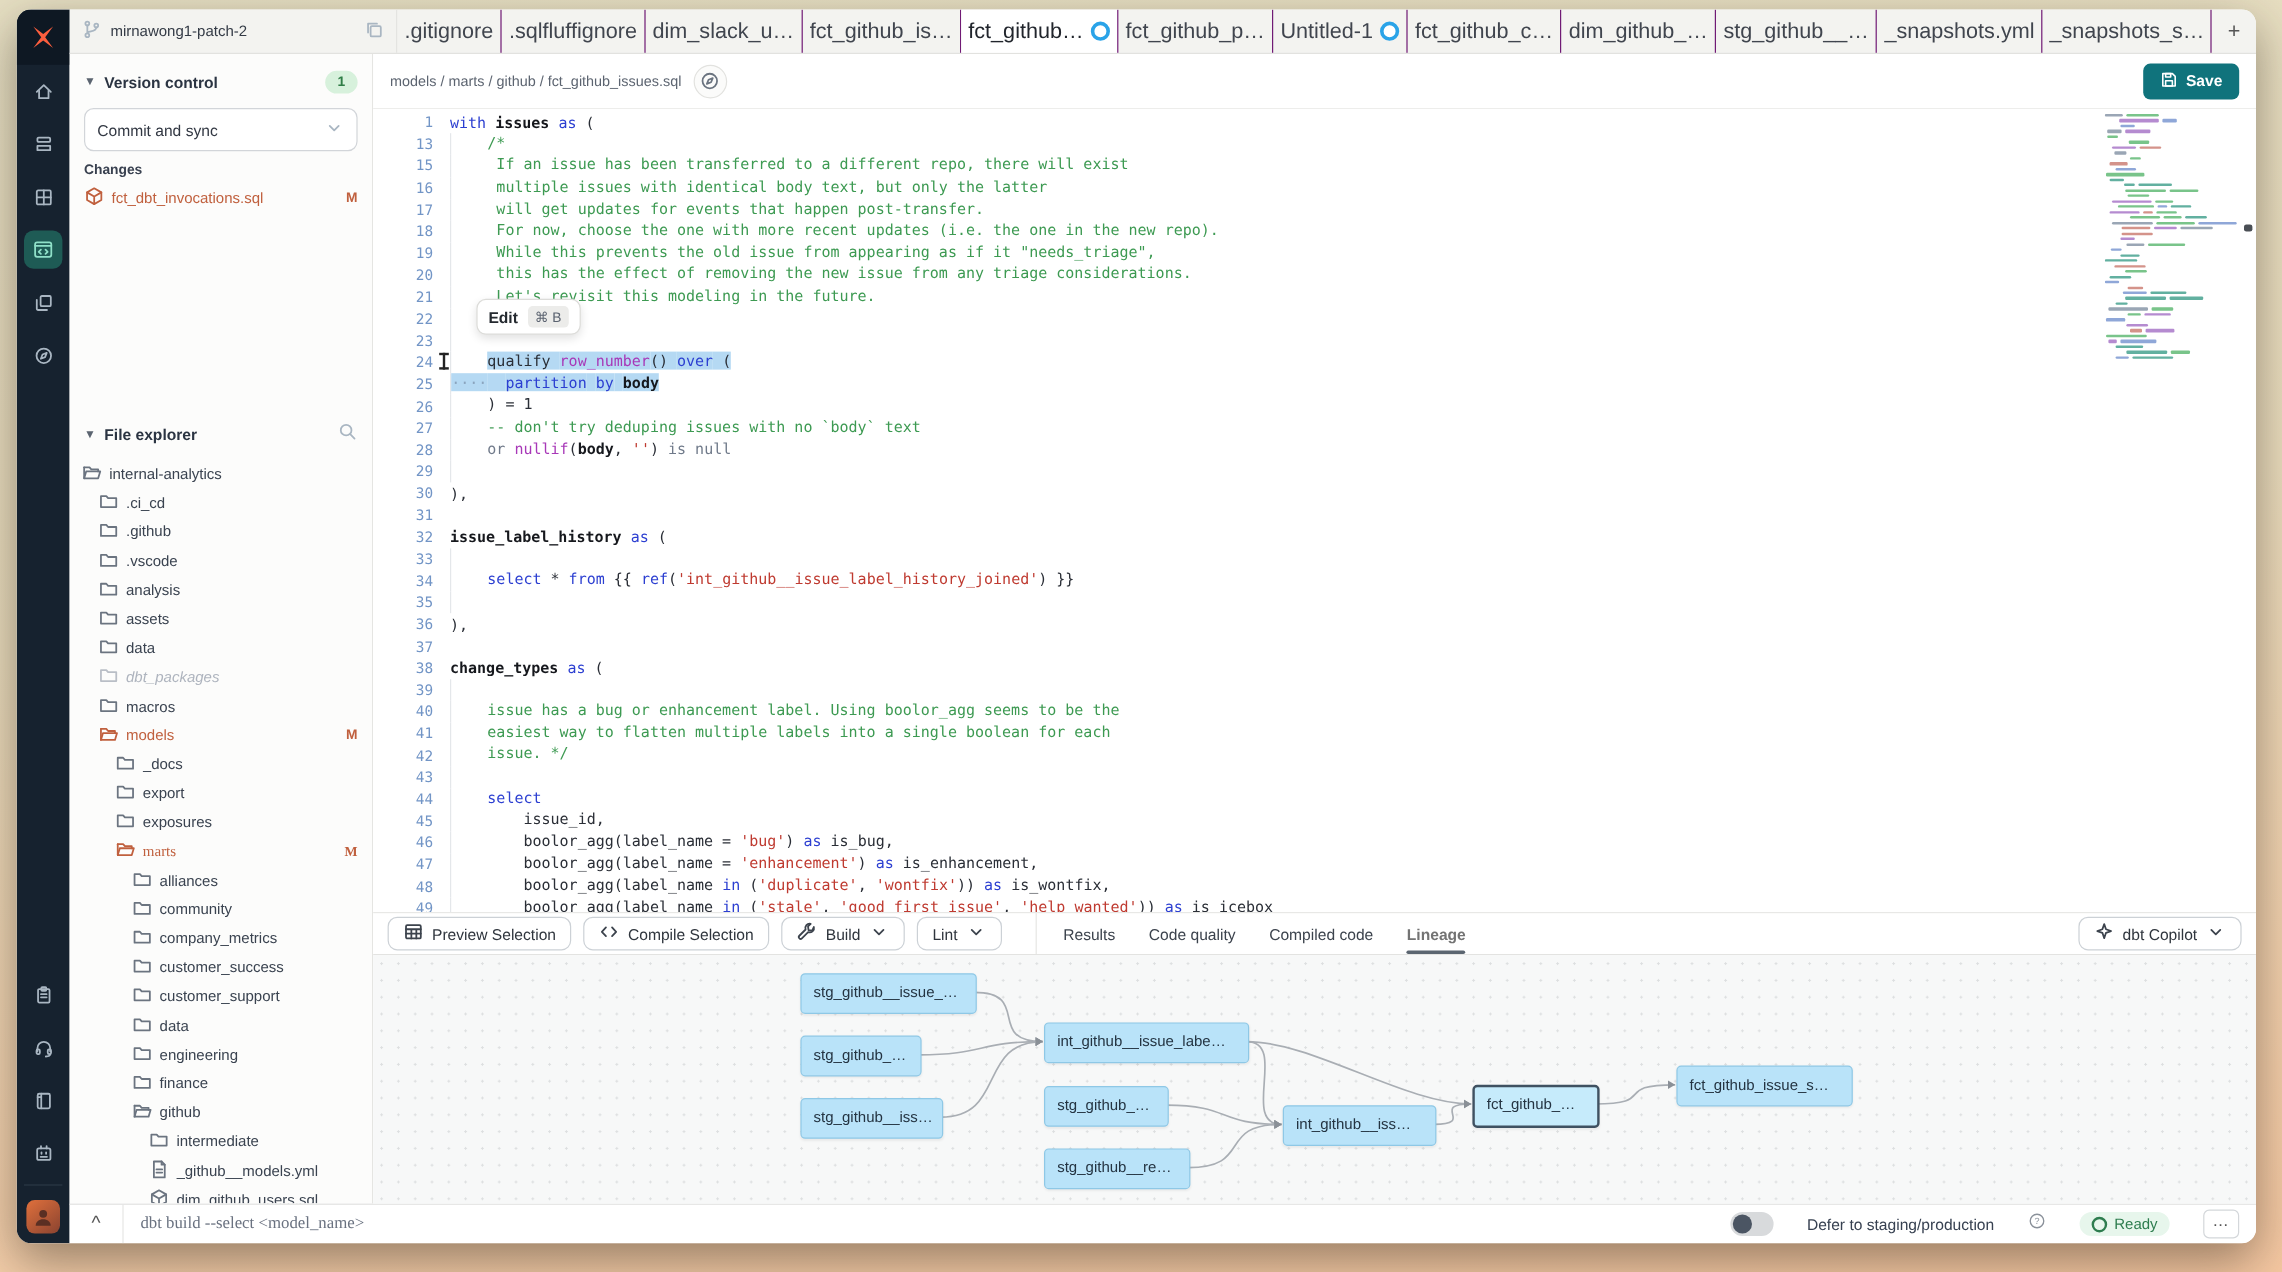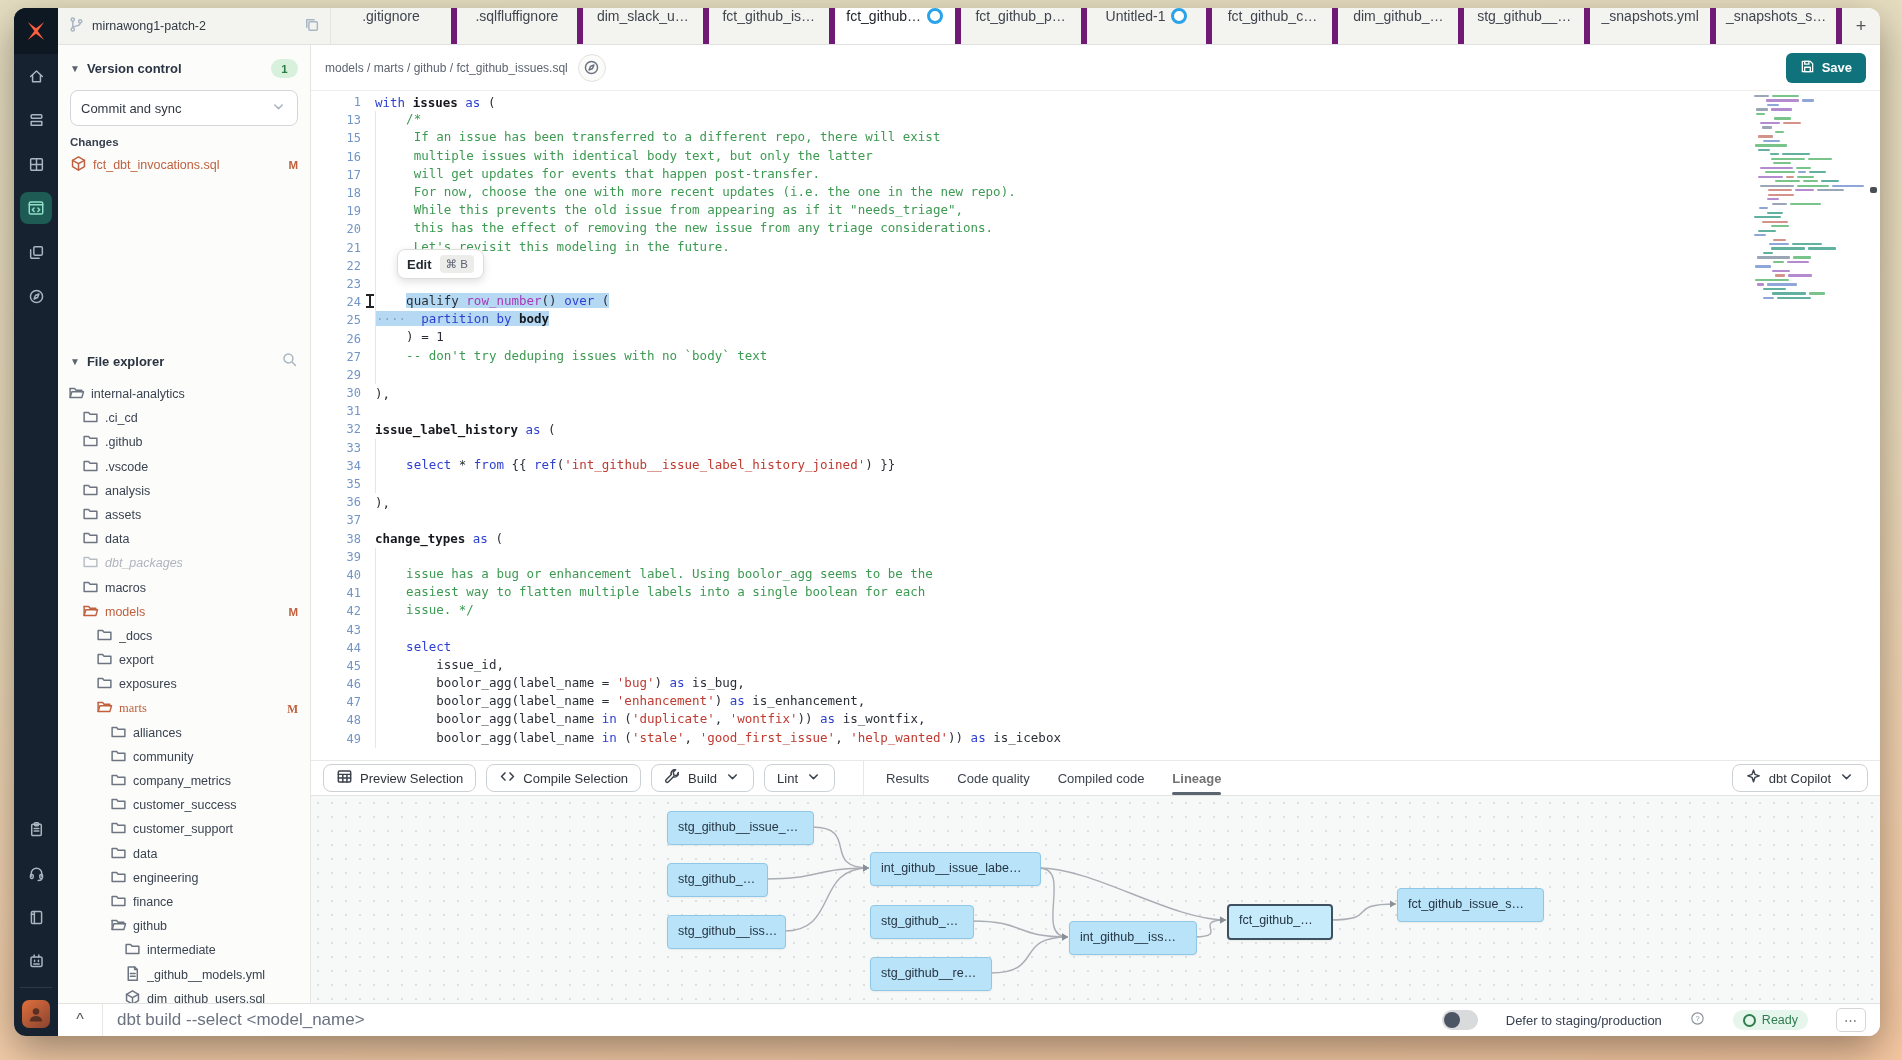--- a/index.html
+++ b/index.html
@@ -18,22 +18,22 @@
   .rail-sep{width:32px;border-top:1px solid #2c3947;margin:4px 0;}
   .avatar{width:28px;height:28px;border-radius:7px;background:linear-gradient(140deg,#e0703c,#8a4330);
     display:flex;align-items:center;justify-content:center;overflow:hidden;}
   
   .right{flex:1;display:flex;flex-direction:column;min-width:0;}
   
   .topbar{height:36px;background:#f3f3f0;display:flex;align-items:stretch;border-bottom:1px solid #e2e2df;flex:none;}
   .branch-cell{width:252px;flex:none;display:flex;align-items:center;gap:7px;padding:0 10px;
     border-right:1px solid #e4e4e1;font-size:12.5px;color:#333a45;}
   .branch-cell .lbl{flex:1;white-space:nowrap;overflow:hidden;}
-  .tab{flex:1 1 0;max-width:128px;display:flex;justify-content:center;gap:6px;
-    border-right:6px solid #701a75;font-size:14px;color:#40454e;white-space:nowrap;cursor:pointer;padding:0 6px;}
+  .tab{flex:1 1 0;max-width:128px;display:flex;align-items:center;justify-content:center;gap:6px;
+    border-right:1px solid #701a75;font-size:18px;color:#40454e;white-space:nowrap;cursor:pointer;padding:0 6px;}
   .tab.active{background:#fff;color:#21252c;}
   .dot{width:10px;height:10px;border-radius:50%;border:3px solid #2aa3e8;background:#fff;flex:none;}
   .plus-tab{width:38px;display:flex;align-items:center;justify-content:center;font-size:18px;color:#555;cursor:pointer;}
   
   .content{flex:1;display:flex;min-height:0;}
   
   .sidebar{width:252px;flex:none;background:#fcfcfb;border-right:1px solid #e5e5e2;display:flex;flex-direction:column;overflow:hidden;}
   .panel-head{display:flex;align-items:center;gap:7px;padding:14px 12px 8px 12px;}
   .panel-head .title{font-size:13px;font-weight:bold;color:#2b3442;flex:1;}
   .chev{color:#5b6470;font-size:10px;}
@@ -106,21 +106,21 @@
     background:#fff;font-size:12.5px;color:#2d333c;padding:0 10px;outline:none;font-family:"Liberation Sans",sans-serif;}
   .lin-update{height:32px;border:1px solid #cdd2d6;border-radius:0 6px 6px 0;background:#fff;font-size:13px;
     color:#2f353d;padding:0 12px;cursor:pointer;font-family:"Liberation Sans",sans-serif;}
   .lin-iconbtn{width:32px;height:32px;border:1px solid #cdd2d6;border-radius:6px;background:#fff;
     display:flex;align-items:center;justify-content:center;cursor:pointer;}
   .gap18{width:18px;} .gap8{width:8px;}
   
   .statusbar{height:32px;flex:none;border-top:1px solid #e2e2e0;background:#fff;display:flex;align-items:center;}
   .sb-expand{width:44px;height:100%;border-right:1px solid #e7e7e4;display:flex;align-items:center;justify-content:center;
     color:#555;cursor:pointer;}
-  .sb-cmd{margin-left:14px;font-family:Liberation Sans, sans-serif;font-size:17px;color:#6a7280;}
+  .sb-cmd{margin-left:14px;font-family:Liberation Serif, serif;font-size:14px;color:#6a7280;}
   .sb-right{margin-left:auto;display:flex;align-items:center;gap:28px;padding-right:14px;}
   .toggle{width:36px;height:20px;border-radius:10px;background:#d8dadc;position:relative;cursor:pointer;flex:none;}
   .toggle .knob{position:absolute;left:2px;top:2px;width:16px;height:16px;border-radius:50%;background:#4b5563;}
   .sb-label{font-size:13px;color:#374151;white-space:nowrap;}
   .ready-pill{display:flex;align-items:center;gap:6px;background:#e7f6ec;color:#2e7d4f;font-size:12.5px;
     border-radius:12px;padding:3px 10px;cursor:default;}
   .ready-ring{width:9px;height:9px;border:2px solid #2e7d4f;border-radius:50%;}
   .dots-btn{width:28px;height:22px;border:1px solid #d4d7da;border-radius:5px;background:#fff;color:#555;
     display:flex;align-items:center;justify-content:center;font-size:13px;letter-spacing:1px;cursor:pointer;}
 </style>
@@ -524,20 +524,21 @@
             <div class="line"><span class="gut">18</span><span class="code"><span class="guide"></span><span class="com">     For now, choose the one with more recent updates (i.e. the one in the new repo).</span></span></div>
             <div class="line"><span class="gut">19</span><span class="code"><span class="guide"></span><span class="com">     While this prevents the old issue from appearing as if it "needs_triage",</span></span></div>
             <div class="line"><span class="gut">20</span><span class="code"><span class="guide"></span><span class="com">     this has the effect of removing the new issue from any triage considerations.</span></span></div>
             <div class="line"><span class="gut">21</span><span class="code"><span class="guide"></span><span class="com">     Let's revisit this modeling in the future.</span></span></div>
             <div class="line"><span class="gut">22</span><span class="code"><span class="guide"></span></span></div>
             <div class="line"><span class="gut">23</span><span class="code"><span class="guide"></span></span></div>
             <div class="line"><span class="gut">24</span><span class="code"><span class="guide"></span><span class="pl">    </span><span class="pl hl">qualify </span><span class="fn hl">row_number</span><span class="pl hl">() </span><span class="kw hl">over</span><span class="pl hl"> (</span></span></div>
             <div class="line"><span class="gut">25</span><span class="code"><span class="guide"></span><span class="ws hl">····</span><span class="pl hl">  </span><span class="kw hl">partition</span><span class="pl hl"> </span><span class="kw hl">by</span><span class="pl hl"> </span><span class="id hl">body</span></span></div>
             <div class="line"><span class="gut">26</span><span class="code"><span class="guide"></span><span class="pl">    ) = 1</span></span></div>
             <div class="line"><span class="gut">27</span><span class="code"><span class="guide"></span><span class="com">    -- don't try deduping issues with no `body` text</span></span></div>
+            <div class="line"><span class="gut">28</span><span class="code"><span class="guide"></span><span class="pl">    </span><span class="gy">or </span><span class="fn">nullif</span><span class="pl">(</span><span class="id">body</span><span class="pl">, </span><span class="str">''</span><span class="pl">) </span><span class="gy">is null</span></span></div>
             <div class="line"><span class="gut">29</span><span class="code"><span class="guide"></span></span></div>
             <div class="line"><span class="gut">30</span><span class="code"><span class="pl">),</span></span></div>
             <div class="line"><span class="gut">31</span><span class="code"></span></div>
             <div class="line"><span class="gut">32</span><span class="code"><span class="id">issue_label_history</span><span class="pl"> </span><span class="kw">as</span><span class="pl"> (</span></span></div>
             <div class="line"><span class="gut">33</span><span class="code"><span class="guide"></span></span></div>
             <div class="line"><span class="gut">34</span><span class="code"><span class="guide"></span><span class="pl">    </span><span class="kw">select</span><span class="pl"> * </span><span class="kw">from</span><span class="pl"> {{ </span><span class="kw">ref</span><span class="pl">(</span><span class="str">'int_github__issue_label_history_joined'</span><span class="pl">) }}</span></span></div>
             <div class="line"><span class="gut">35</span><span class="code"><span class="guide"></span></span></div>
             <div class="line"><span class="gut">36</span><span class="code"><span class="pl">),</span></span></div>
             <div class="line"><span class="gut">37</span><span class="code"></span></div>
             <div class="line"><span class="gut">38</span><span class="code"><span class="id">change_types</span><span class="pl"> </span><span class="kw">as</span><span class="pl"> (</span></span></div>

